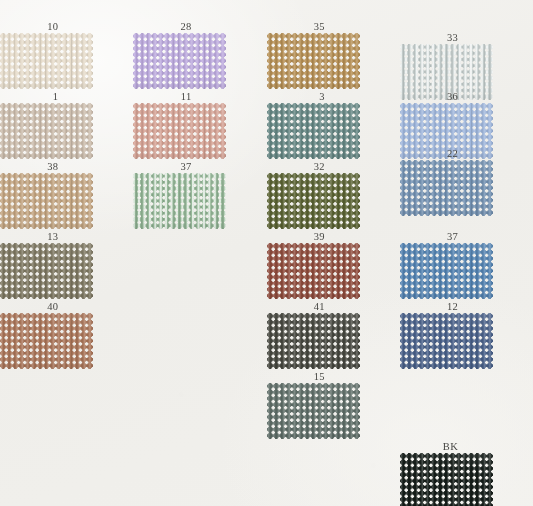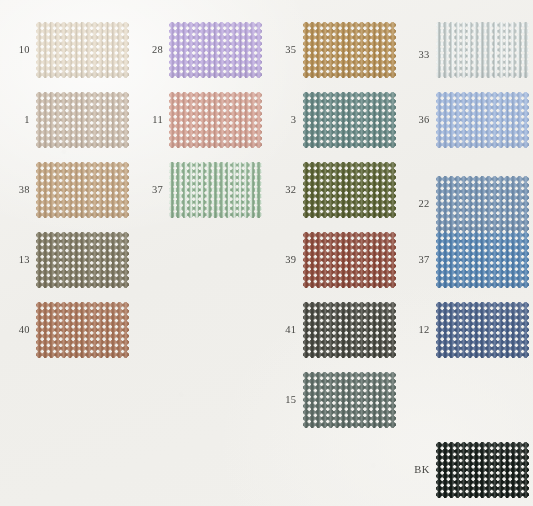--- a/index.html
+++ b/index.html
@@ -48,21 +48,21 @@
   }
   .column {
     position: relative;
     width: 133.25px;
     flex: 0 0 auto;
   }
 
   .swatch-row {
     position: absolute;
     display: flex;
-    flex-direction: row;
+    flex-direction: column;
     align-items: center;
     left: 0;
   }
   .swatch-label {
     width: 30px;
     text-align: right;
     padding-right: 6px;
     font-size: 10.5px;
     line-height: 1;
     color: #474744;
@@ -281,21 +281,21 @@
           </div>
         </div>
         <div class="swatch-row" style="top: 92px;">
           <div class="swatch-label" style="color: rgb(71, 71, 68);">36</div>
           <div class="swatch-chip">
             <div class="chip-body" style="--c: #9fb6db;"></div>
             <div class="chip-weave"></div>
             <div class="chip-shade"></div>
           </div>
         </div>
-        <div class="swatch-row" style="top: 176px; justify-content: space-between;">
+        <div class="swatch-row" style="top: 149px; justify-content: space-between;">
           <div class="swatch-label" style="color: rgb(71, 71, 68);">22</div>
           <div class="swatch-chip">
             <div class="chip-body" style="--c: #7391b1;"></div>
             <div class="chip-weave"></div>
             <div class="chip-shade"></div>
           </div>
         </div>
         <div class="swatch-row" style="top: 232px;">
           <div class="swatch-label" style="color: rgb(71, 71, 68);">37</div>
           <div class="swatch-chip">

